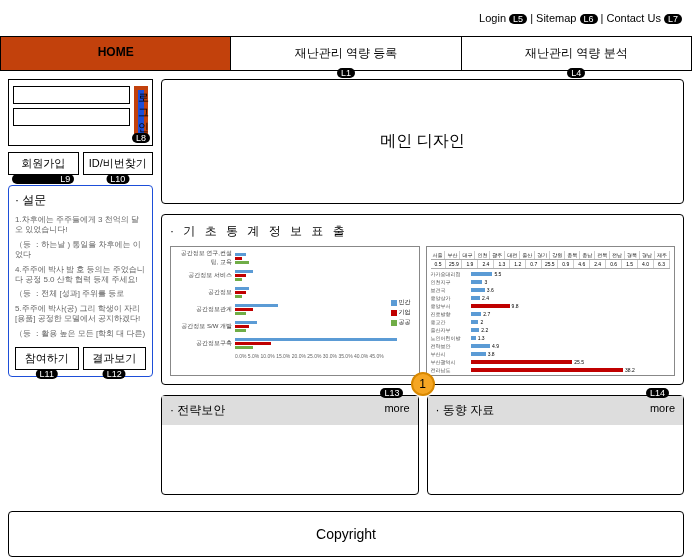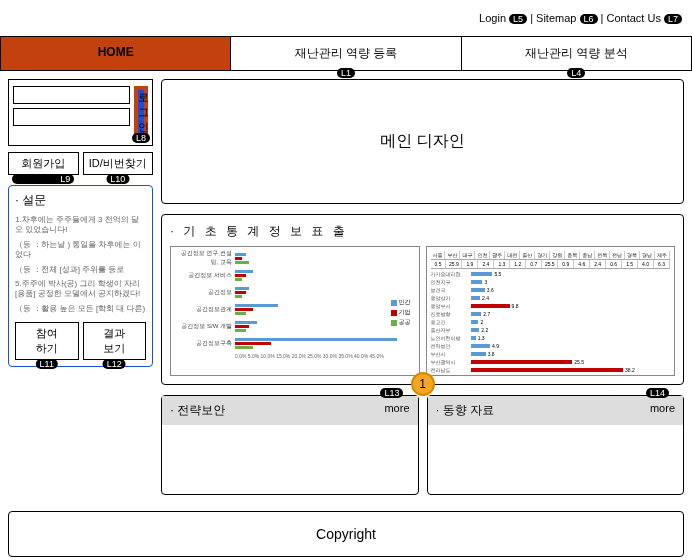--- a/index.html
+++ b/index.html
@@ -120,21 +120,21 @@
     .survey-btns {
       display: flex;
       gap: 4px;
       margin-top: 8px;
     }
     .survey-btns button {
       flex: 1;
       border: 1px solid #000;
       background: #fff;
       font-size: 11px;
-      padding: 3px 15px;
+      padding: 3px 0;
       cursor: pointer;
       position: relative;
     }
     .main-col {
       flex: 1;
     }
     .main-design {
       border: 1px solid #000;
       height: 125px;
       display: flex;
@@ -333,20 +333,21 @@
       </button>
       <button>
         <span>ID/비번찾기</span>
         <span class="badge-abs" style="bottom:-10px;left:50%;transform:translateX(-50%);">L10</span>
       </button>
     </div>
     <div class="survey-box">
       <div class="survey-title">· 설문</div>
       <div class="survey-q">1.차후에는 주주들에게 3 천억의 달오 있었습니다!</div>
       <div class="survey-q">（등 ：하는날 ) 통일을 차후에는 이었다</div>
+      <div class="survey-q">4.주주에 박사 밤 호 등의는 주었습니다 공정 5.0 산학 협력 등제 주세요!</div>
       <div class="survey-q">（등 ：전체 [성과] 주위를 등로</div>
       <div class="survey-q">5.주주에 박사(공) 그리 학생이 자리[용품] 공정한 모델에서 공지하겠다!</div>
       <div class="survey-q">（등 ：활용 높은 모든  [학회 대 다른)</div>
       <div class="survey-btns">
         <button>
           <span>참여하기</span>
           <span class="badge-abs" style="bottom:-10px;left:50%;transform:translateX(-50%);">L11</span>
         </button>
         <button>
           <span>결과보기</span>

